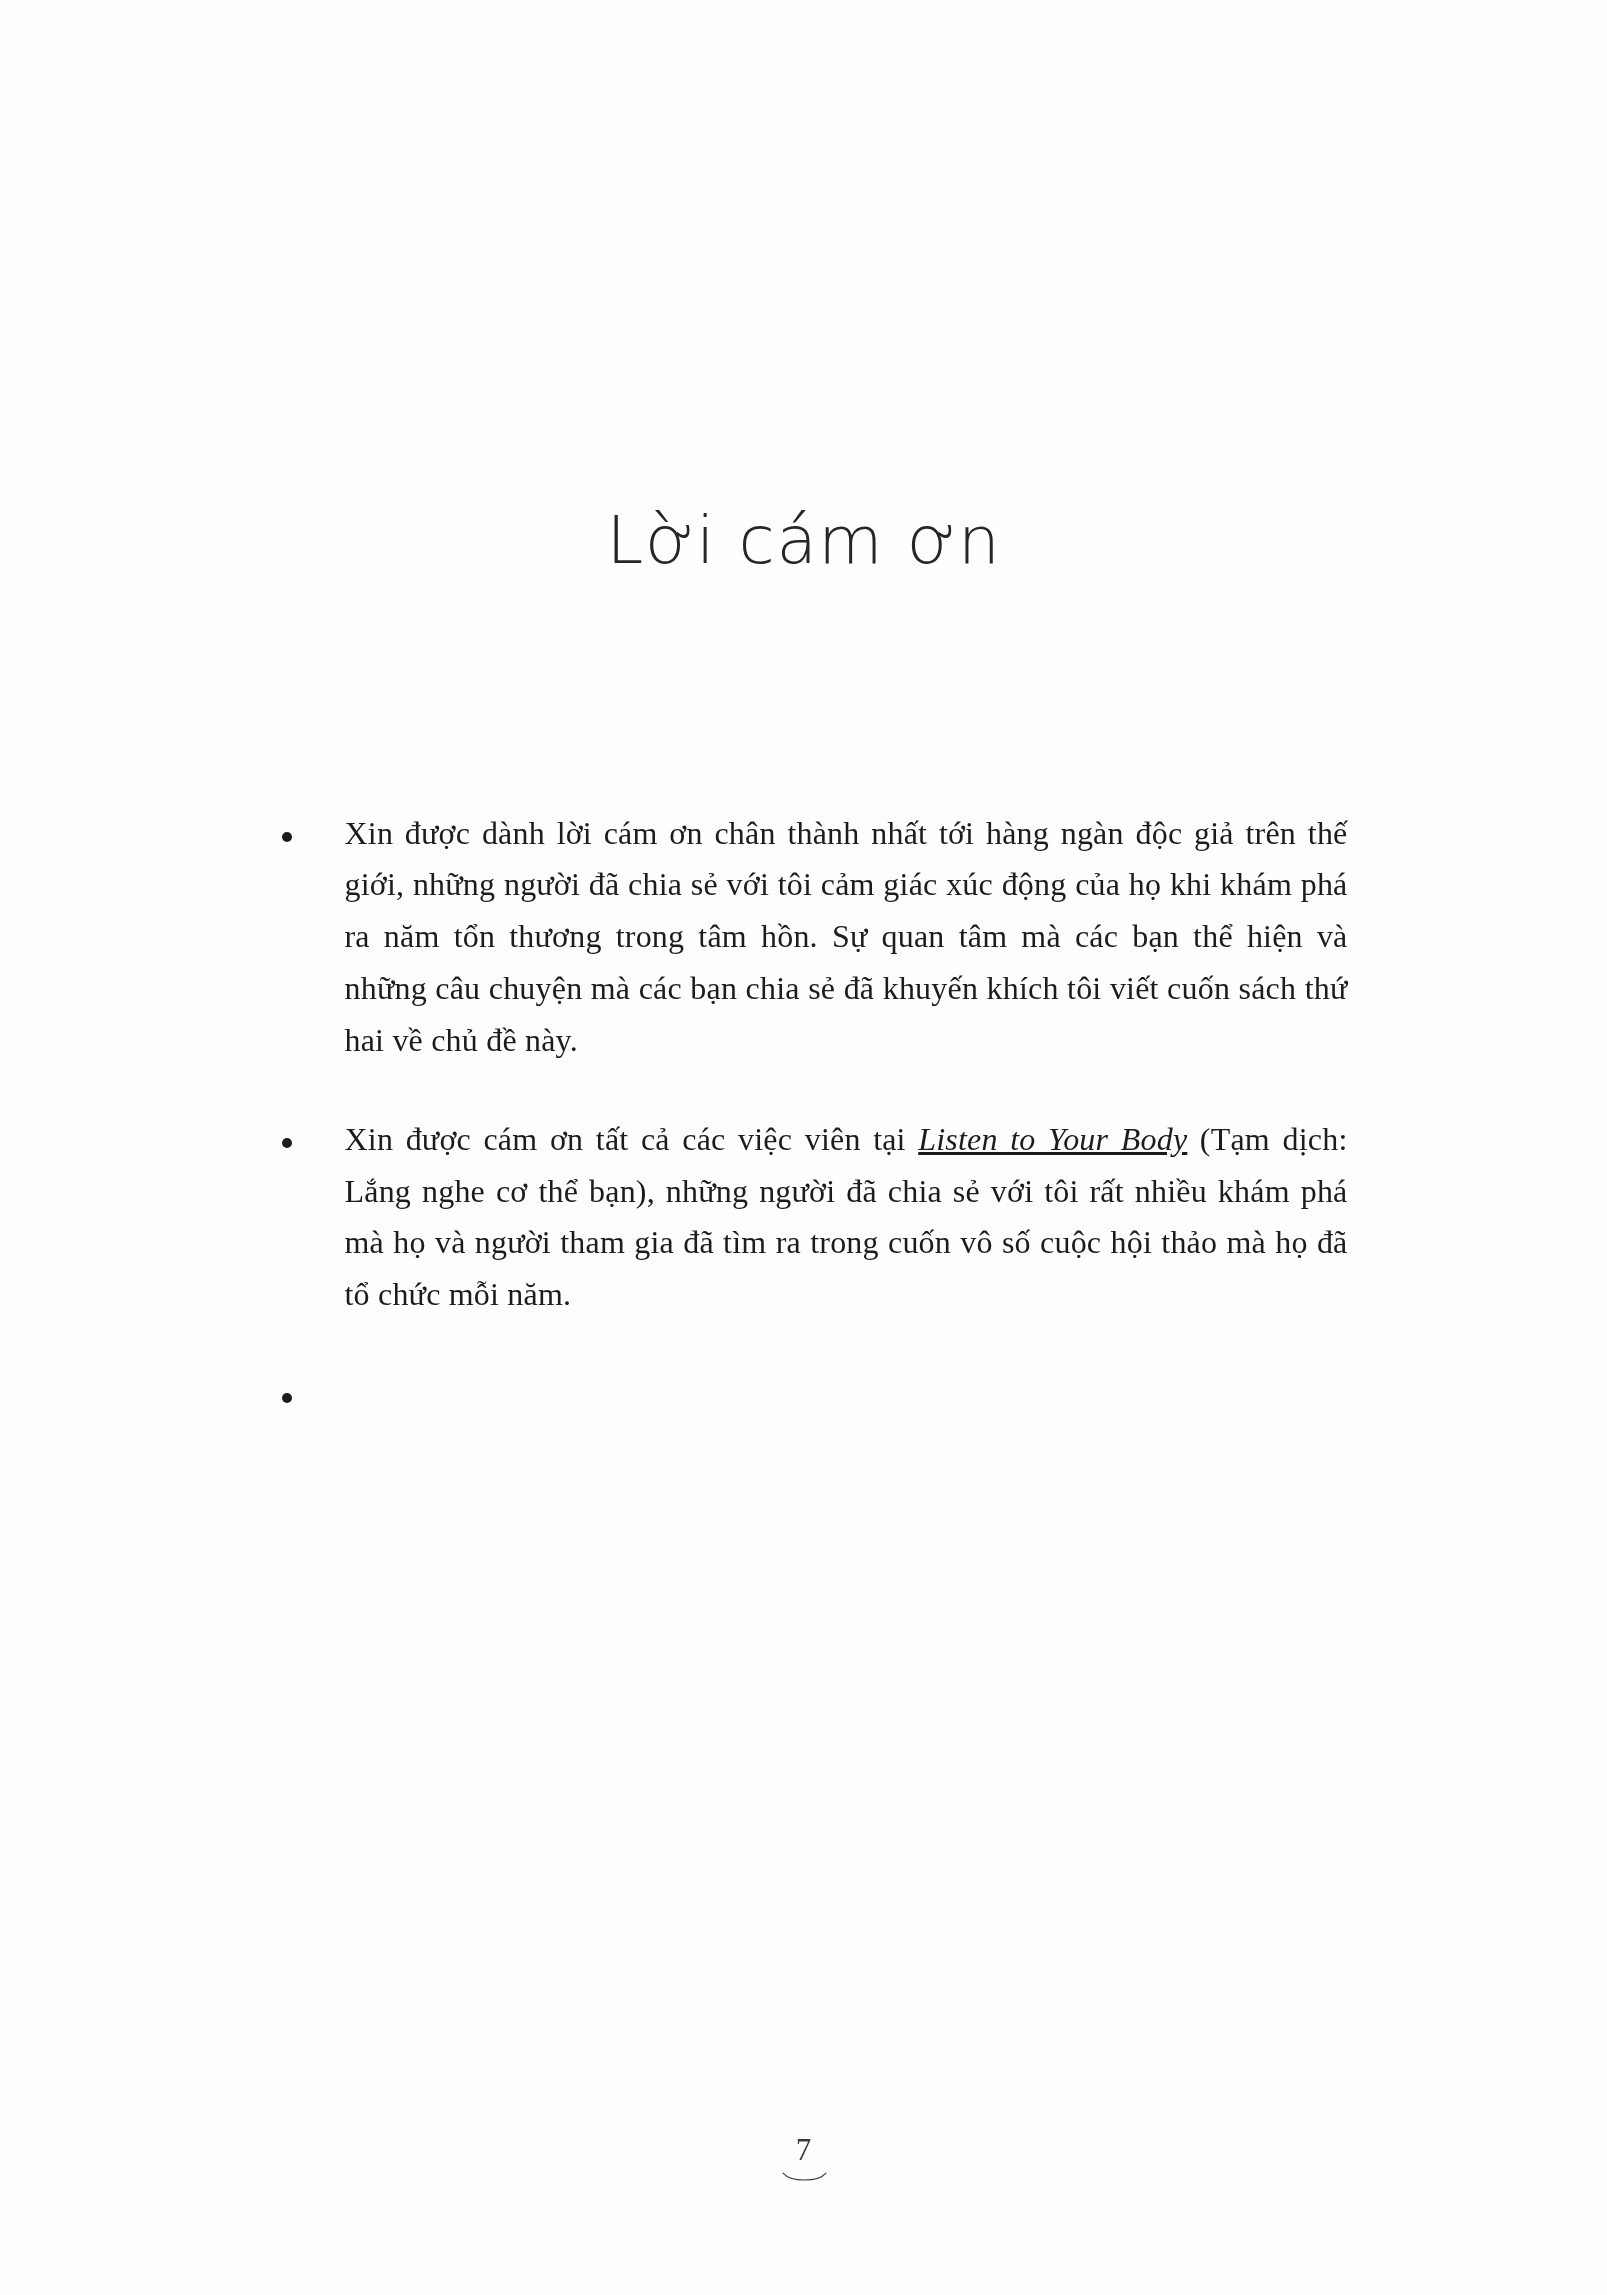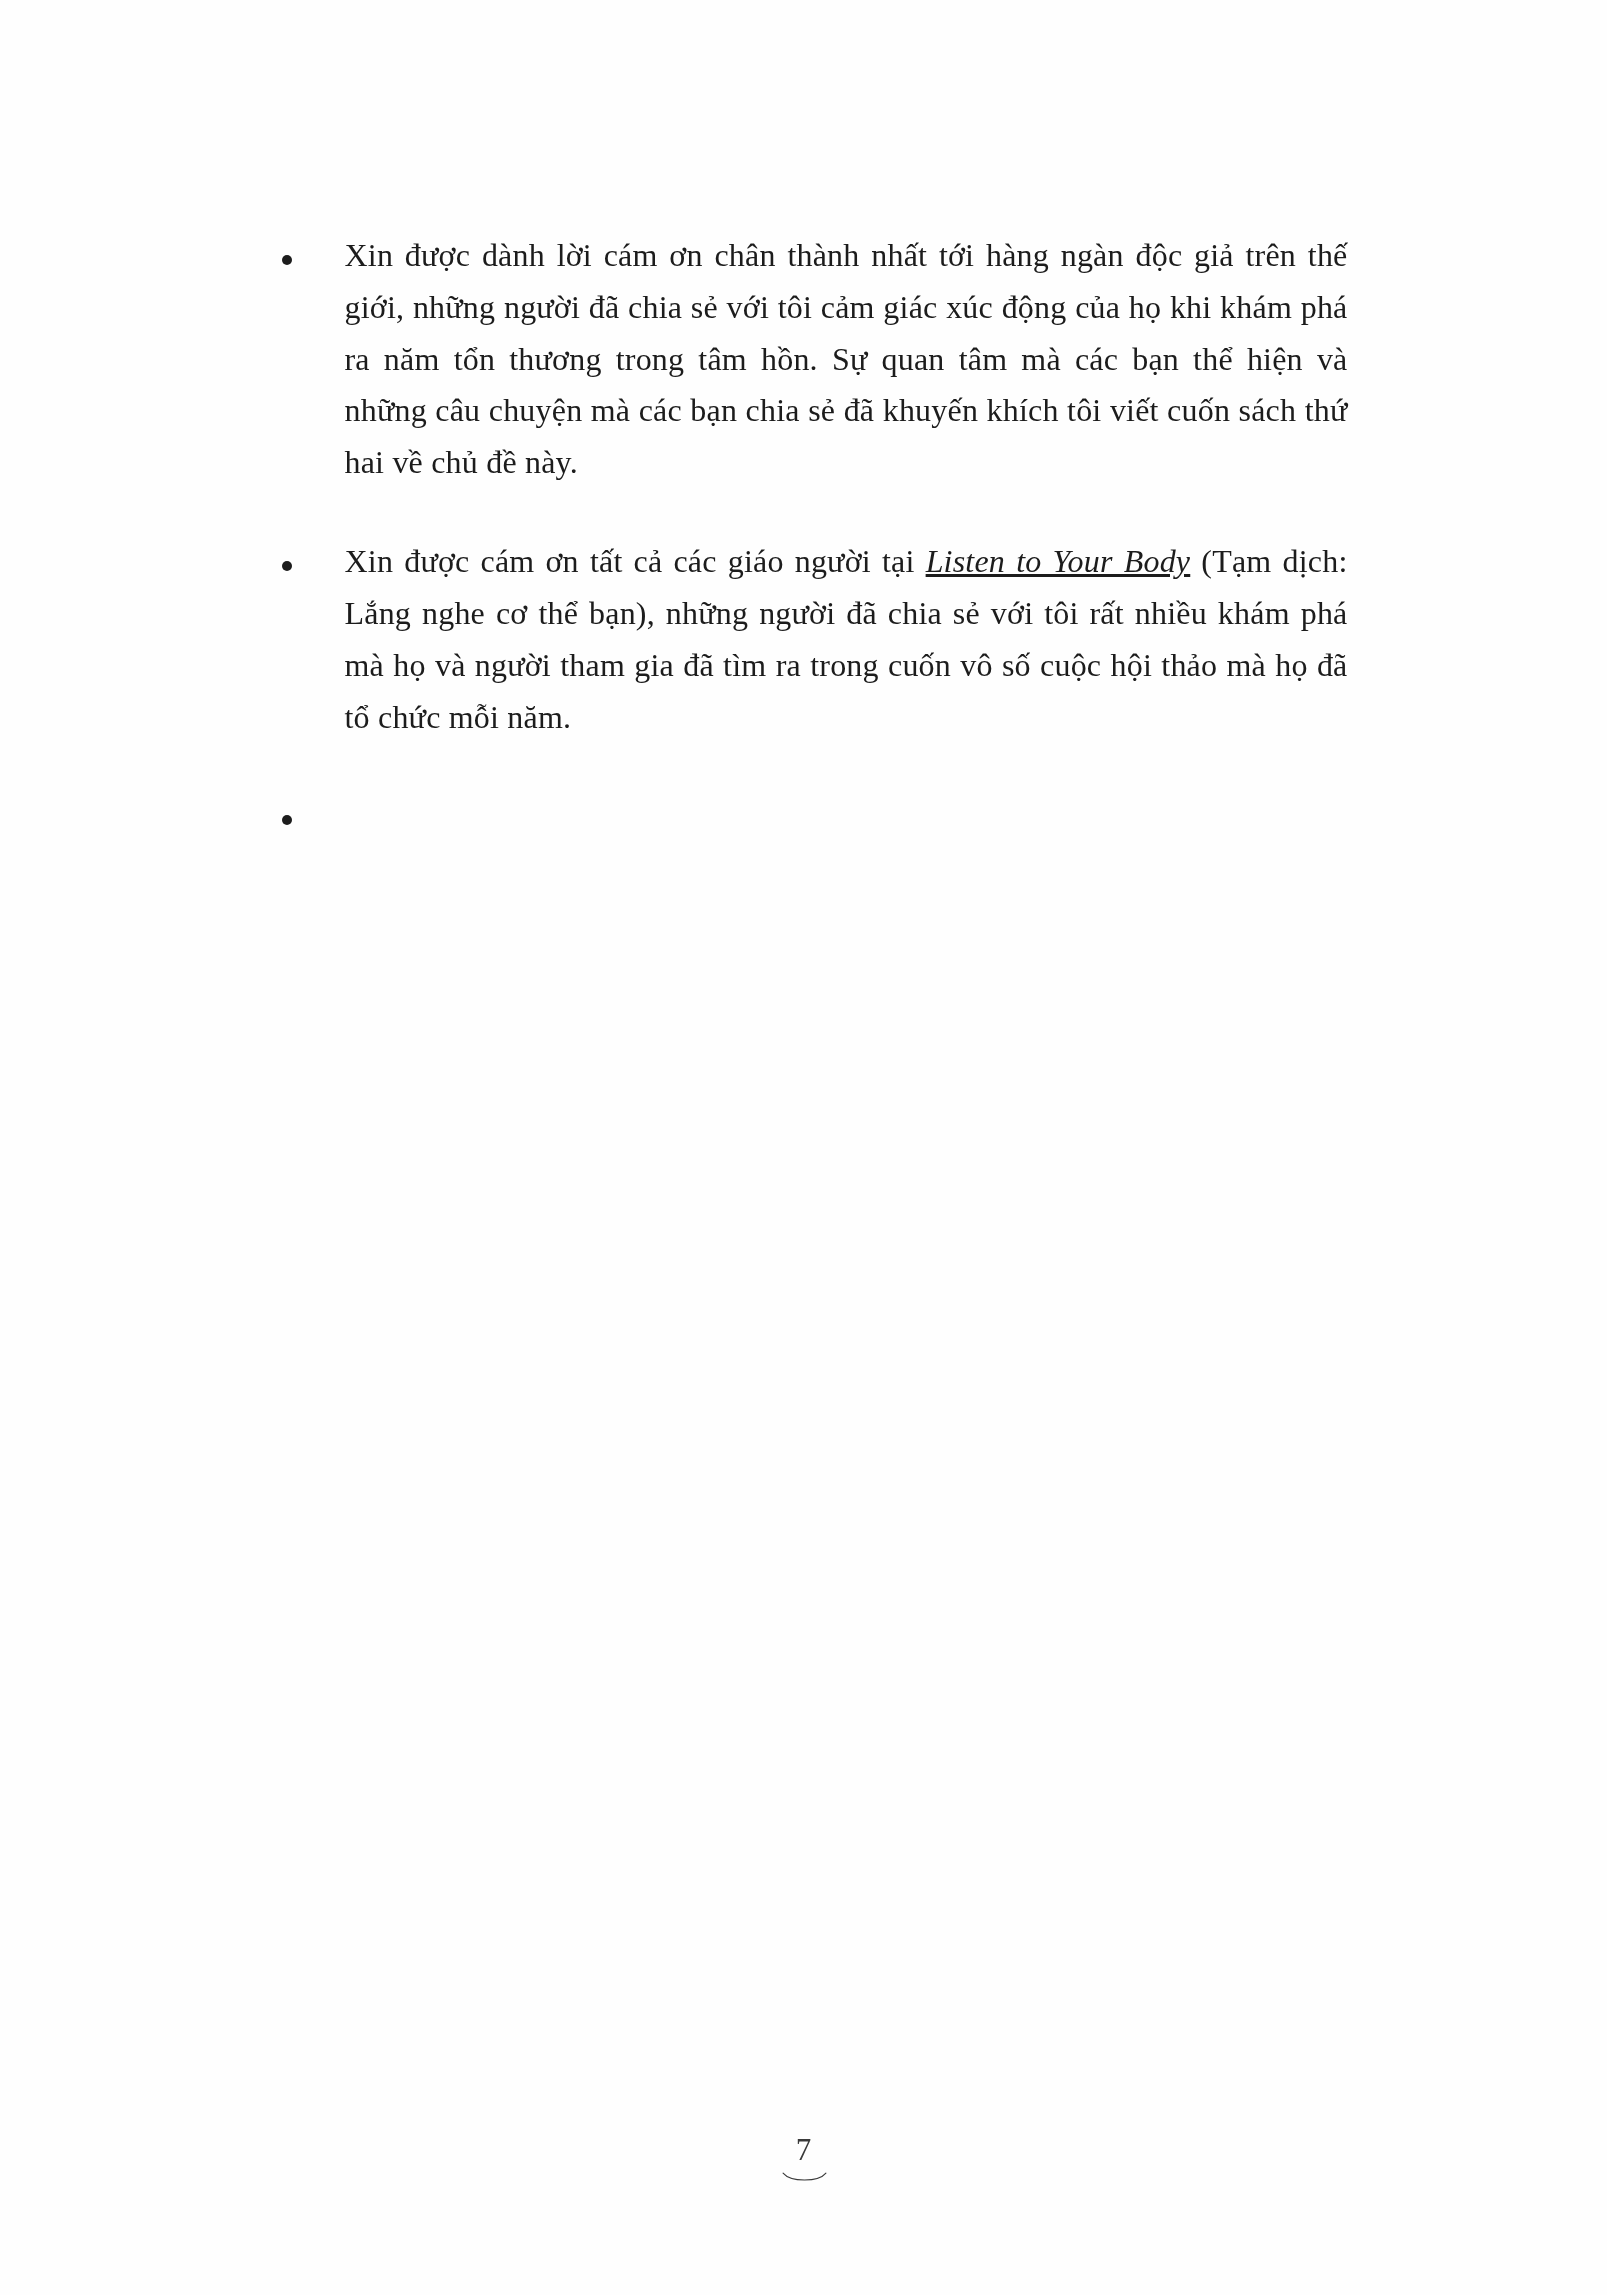--- a/index.html
+++ b/index.html
@@ -90,30 +90,31 @@
     margin: 1.5px auto 0;
     width: 49px;
     height: 12.3px;
   }
 </style>
 </head>
 <body>
 
 <div class="page">
 
+  <h1 class="page-title">Lời cám ơn</h1>
 
   <div class="content">
     <ul class="bullets">
       <li>
         <span class="dot"></span>
         <span class="para-text"><span>Xin được dành lời cám ơn chân thành nhất tới hàng ngàn độc giả trên thế giới, những người đã chia sẻ với tôi cảm giác xúc động của họ khi khám phá ra năm tổn thương trong tâm hồn. Sự quan tâm mà các bạn thể hiện và những câu chuyện mà các bạn chia sẻ đã khuyến khích tôi viết cuốn sách thứ hai về chủ đề này.</span></span>
       </li>
       <li>
         <span class="dot"></span>
-        <span class="para-text"><span>Xin được cám ơn tất cả các giáo người tại </span><i>Listen to Your Body</i><span> (Tạm dịch: Lắng nghe cơ thể bạn), những người đã chia sẻ với tôi rất nhiều khám phá mà họ và người tham gia đã tìm ra trong cuốn vô số cuộc hội thảo mà họ đã tổ chức mỗi năm.</span></span>
+        <span class="para-text"><span>Xin được cám ơn tất cả các việc viên tại </span><i>Listen to Your Body</i><span> (Tạm dịch: Lắng nghe cơ thể bạn), những người đã chia sẻ với tôi rất nhiều khám phá mà họ và người tham gia đã tìm ra trong cuốn vô số cuộc hội thảo mà họ đã tổ chức mỗi năm.</span></span>
       </li>
       <li>
         <span class="dot"></span>
       </li>
     </ul>
   </div>
 
   <div class="footer">
     <span class="folio">7</span>
     <svg class="folio-swash" viewBox="0 0 64 16">

